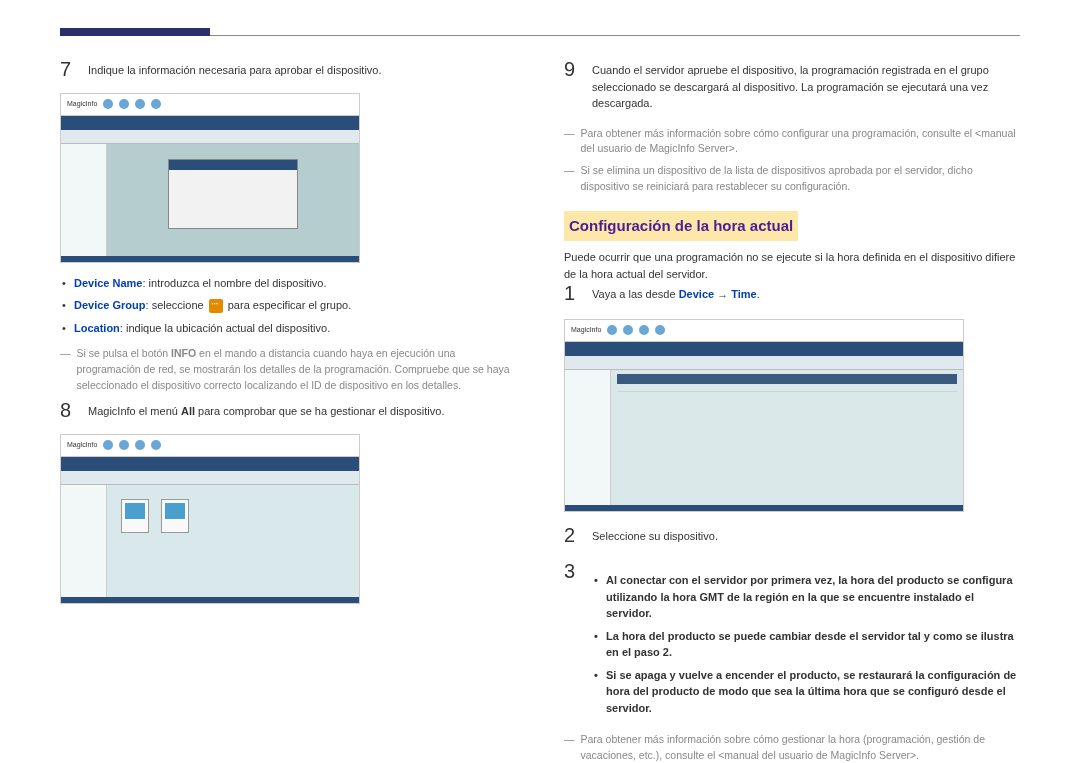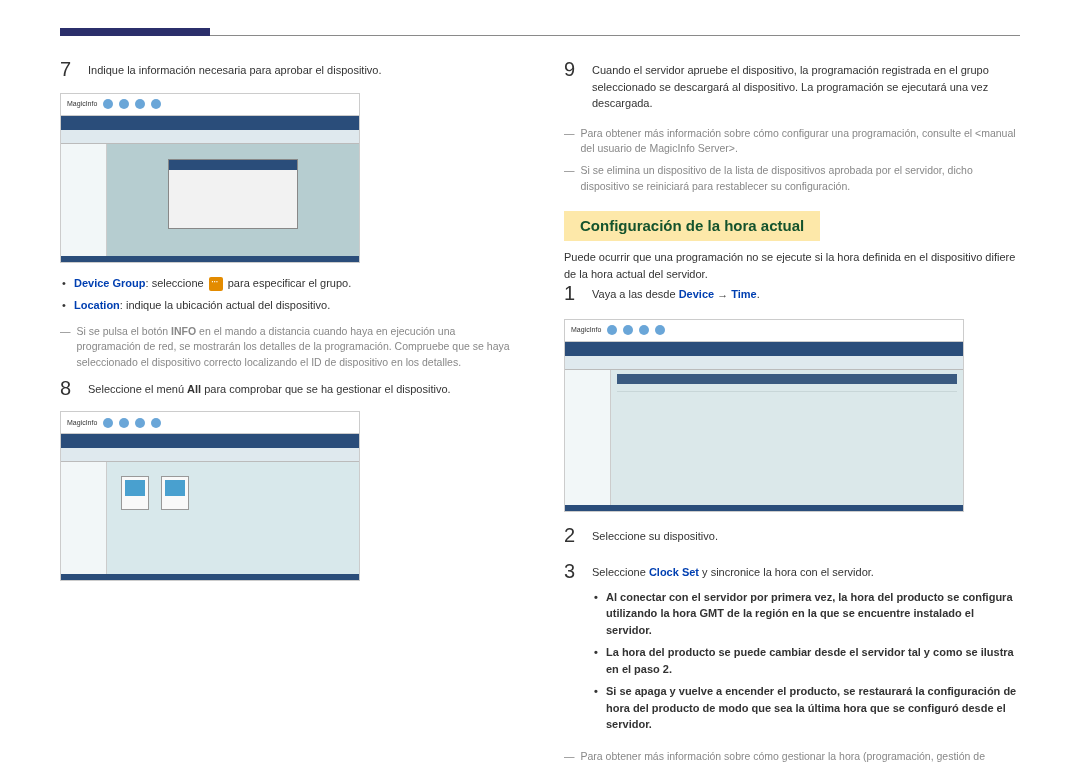--- a/index.html
+++ b/index.html
@@ -151,24 +151,24 @@
   .iconbox::after{
     content:"···";
     color:#fff;
     position:absolute;
     top:-3px; left:2px;
     font-size:10px;
     letter-spacing:-1px;
   }
   h3.section {
     background:#fde8a9;
-    color:#14532d;
+    color:#4c1d95;
     font-size:15px;
     font-weight:600;
-    padding:4px 16px;
+    padding:4px 5px;
     display:inline-block;
     margin:10px 16px 8px 0;
   }
   .substeps .step { margin-bottom:10px; }
   .sub-bullets li {
     list-style:none; position:relative; padding-left:14px; margin-bottom:6px;font-weight:bold;
   }
   .sub-bullets li::before{
     content:"•"; position:absolute; left:2px;
   }
@@ -210,39 +210,42 @@
             <div class="dialog">
               <div class="dhdr"></div>
             </div>
           </div>
         </div>
         <div class="statusbar"></div>
       </div>
 
       <ul class="bullets">
         <li>
+          <span class="blue">Device Name</span><span>: introduzca el nombre del dispositivo.</span>
+        </li>
+        <li>
           <span class="blue">Device Group</span><span>: seleccione </span><span class="iconbox"></span><span> para especificar el grupo.</span>
         </li>
         <li>
           <span class="blue">Location</span><span>: indique la ubicación actual del dispositivo.</span>
         </li>
       </ul>
 
       <div class="dash-note">
         <span class="dash">―</span>
         <span>
           <span>Si se pulsa el botón </span><b>INFO</b><span> en el mando a distancia cuando haya en ejecución una programación de red, se mostrarán los detalles de la programación. Compruebe que se haya seleccionado el dispositivo correcto localizando el ID de dispositivo en los detalles.</span>
         </span>
       </div>
 
       <div class="step">
         <div class="step-num">8</div>
         <div class="step-body">
           <p>
-            <span>Seleccione el menú </span><b>All</b><span> para comprobar que se ha gestionar el dispositivo.</span>
+            <span>MagicInfo el menú </span><b>All</b><span> para comprobar que se ha gestionar el dispositivo.</span>
           </p>
         </div>
       </div>
 
       <div class="screenshot">
         <div class="topbar">
           <span>MagicInfo</span>
           <span class="icon-dot"></span>
           <span class="icon-dot"></span>
           <span class="icon-dot"></span>
@@ -319,23 +322,20 @@
         <div class="step">
           <div class="step-num">2</div>
           <div class="step-body">
             <p>Seleccione su dispositivo.</p>
           </div>
         </div>
 
         <div class="step">
           <div class="step-num">3</div>
           <div class="step-body">
-            <p>
-              <span>Seleccione </span><span class="blue">Clock Set</span><span> y sincronice la hora con el servidor.</span>
-            </p>
             <ul class="sub-bullets" style="margin-top:8px">
               <li>Al conectar con el servidor por primera vez, la hora del producto se configura utilizando la hora GMT de la región en la que se encuentre instalado el servidor.</li>
               <li>La hora del producto se puede cambiar desde el servidor tal y como se ilustra en el paso 2.</li>
               <li>Si se apaga y vuelve a encender el producto, se restaurará la configuración de hora del producto de modo que sea la última hora que se configuró desde el servidor.</li>
             </ul>
           </div>
         </div>
 
         <div class="dash-note">
           <span class="dash">―</span>

